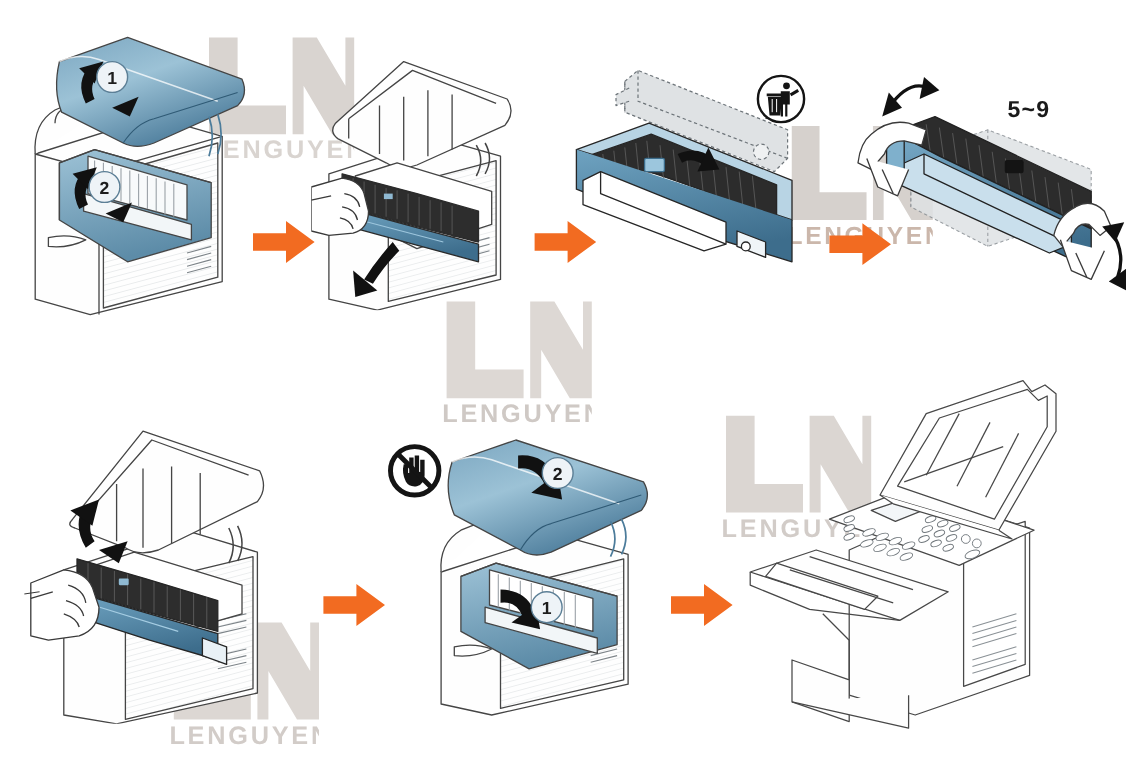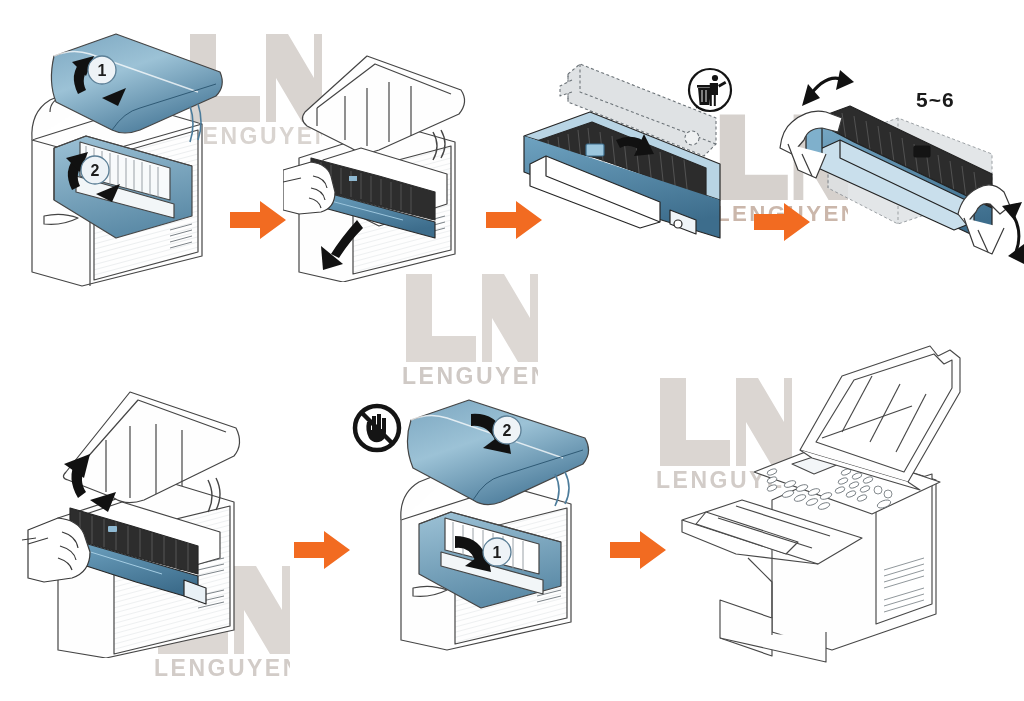--- a/index.html
+++ b/index.html
@@ -401,21 +401,21 @@
         <path d="M62 12 L76 24 L58 32 Z"></path>
       </g>
       <g fill="none" stroke="#111111" stroke-width="3" stroke-linecap="round">
         <path d="M232 152 Q246 172 238 194"></path>
       </g>
       <g fill="#111111">
         <path d="M224 148 L244 144 L236 162 Z"></path>
         <path d="M230 198 L246 186 L246 206 Z"></path>
       </g>
     </svg>
-    <div class="shake-label" style="left:138px; top:30px;">5~6</div>
+    <div class="shake-label" style="left:138px; top:30px;">5~9</div>
   </div>
 
   <div class="panel" style="left:22px; top:368px; width:255px; height:290px;">
     <svg width="255" height="290" viewBox="0 0 255 290" aria-hidden="true">
       <defs>
         <pattern id="hatch5" width="5" height="5" patternTransform="rotate(75)" patternUnits="userSpaceOnUse">
           <line x1="0" y1="0" x2="0" y2="5" stroke="#c3c9cd" stroke-width="1.1"></line>
         </pattern>
         <linearGradient id="cartGrad5" x1="0" y1="0" x2="0.4" y2="1">
           <stop offset="0%" stop-color="#6fa3c1"></stop>

